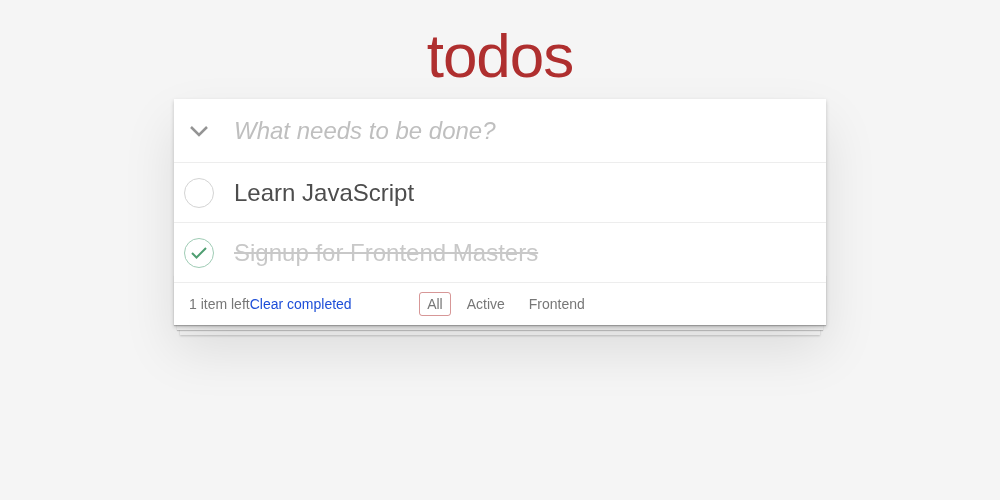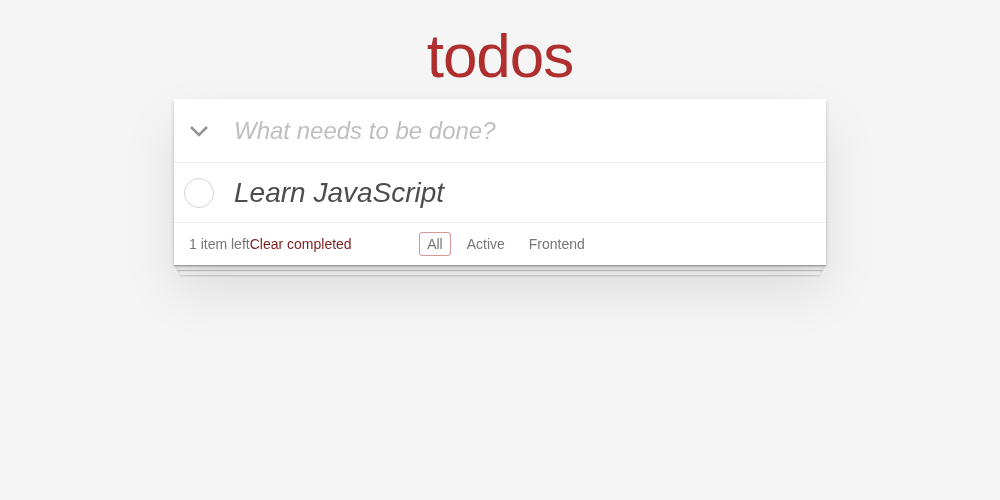--- a/index.html
+++ b/index.html
@@ -63,23 +63,22 @@
       font-weight: 300;
     }
     .todo-list {
       list-style: none;
     }
     .todo-item {
       display: flex;
       align-items: center;
       height: 60px;
       border-bottom: 1px solid #ededed;
-      font-size: 28px;
-      font-weight: 300;
-      font-style: italic;
+      font-size: 24px;
+      font-weight: 300;
     }
     .toggle {
       width: 50px;
       height: 100%;
       display: flex;
       align-items: center;
       justify-content: center;
       cursor: pointer;
     }
     .toggle-circle {
@@ -144,21 +143,21 @@
       border-radius: 3px;
       cursor: pointer;
       color: #777;
       pointer-events: auto;
     }
     .filter.selected {
       border-color: rgba(175,47,47,0.5);
     }
     .clear {
       cursor: pointer;
-      color: #7f1d1d;
+      color: #1d4ed8;
     }
   </style>
 </head>
 <body>
 
 <h1 class="title">todos</h1>
 
 <section class="todoapp">
   <header class="header">
     <div class="toggle-all">
@@ -168,20 +167,30 @@
     </div>
     <input class="new-todo" placeholder="What needs to be done?" style="">
   </header>
 
   <ul class="todo-list">
     <li class="todo-item">
       <div class="toggle">
         <div class="toggle-circle"></div>
       </div>
       <label class="todo-label">Learn JavaScript</label>
+    </li>
+    <li class="todo-item completed">
+      <div class="toggle">
+        <div class="toggle-circle">
+          <svg width="18" height="14" viewBox="0 0 18 14">
+            <polyline points="2,7 6.5,11.5 16,2" fill="none" stroke="#4f9e71" stroke-width="2"></polyline>
+          </svg>
+        </div>
+      </div>
+      <label class="todo-label">Signup for Frontend Masters</label>
     </li>
   </ul>
 
   <footer class="footer">
     <span class="count">1 item left</span>
     <div class="filters">
       <span class="filter selected">All</span>
       <span class="filter">Active</span>
       <span class="filter">Frontend</span>
     </div>

